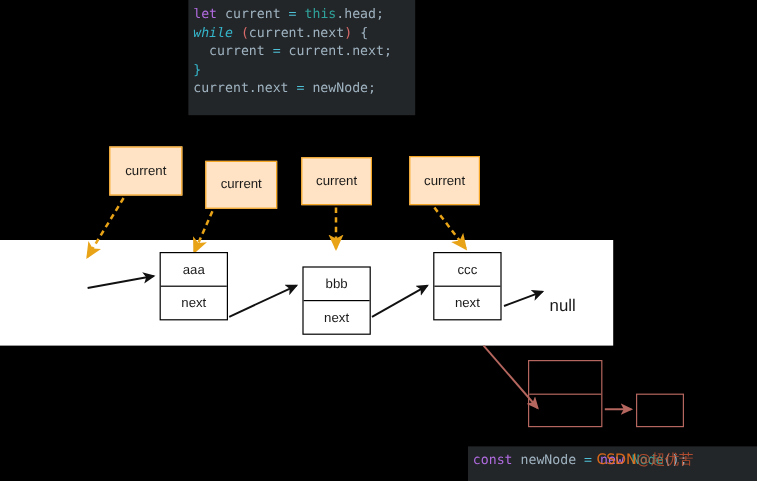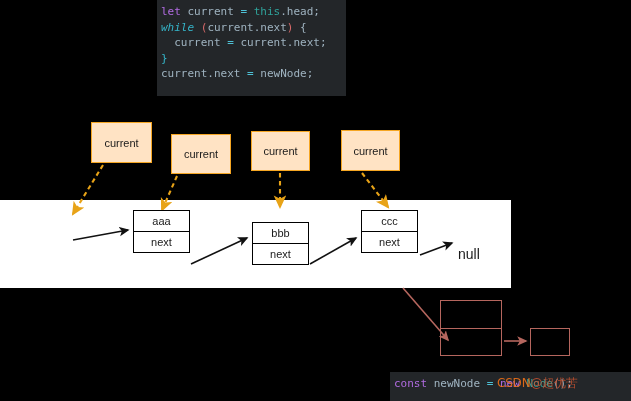--- a/index.html
+++ b/index.html
@@ -78,21 +78,21 @@
     background:#d5e8d4;
     border:1.5px solid #82b366;
     border-radius:7px;
     display:flex; align-items:center; justify-content:center;
     font-size:11px; color:#1a1a1a;
   }
 
   
   .node {
     position:absolute;
-    width:57px; height:43px;
+    width:57px; height:57px;
     border:1.5px solid #000;
     background:#fff;
     display:flex; flex-direction:column;
   }
   .node .cell {
     flex:1;
     display:flex; align-items:center; justify-content:center;
     font-size:11px; color:#1a1a1a;
   }
   .node .cell.top { border-bottom:1.5px solid #000; }

